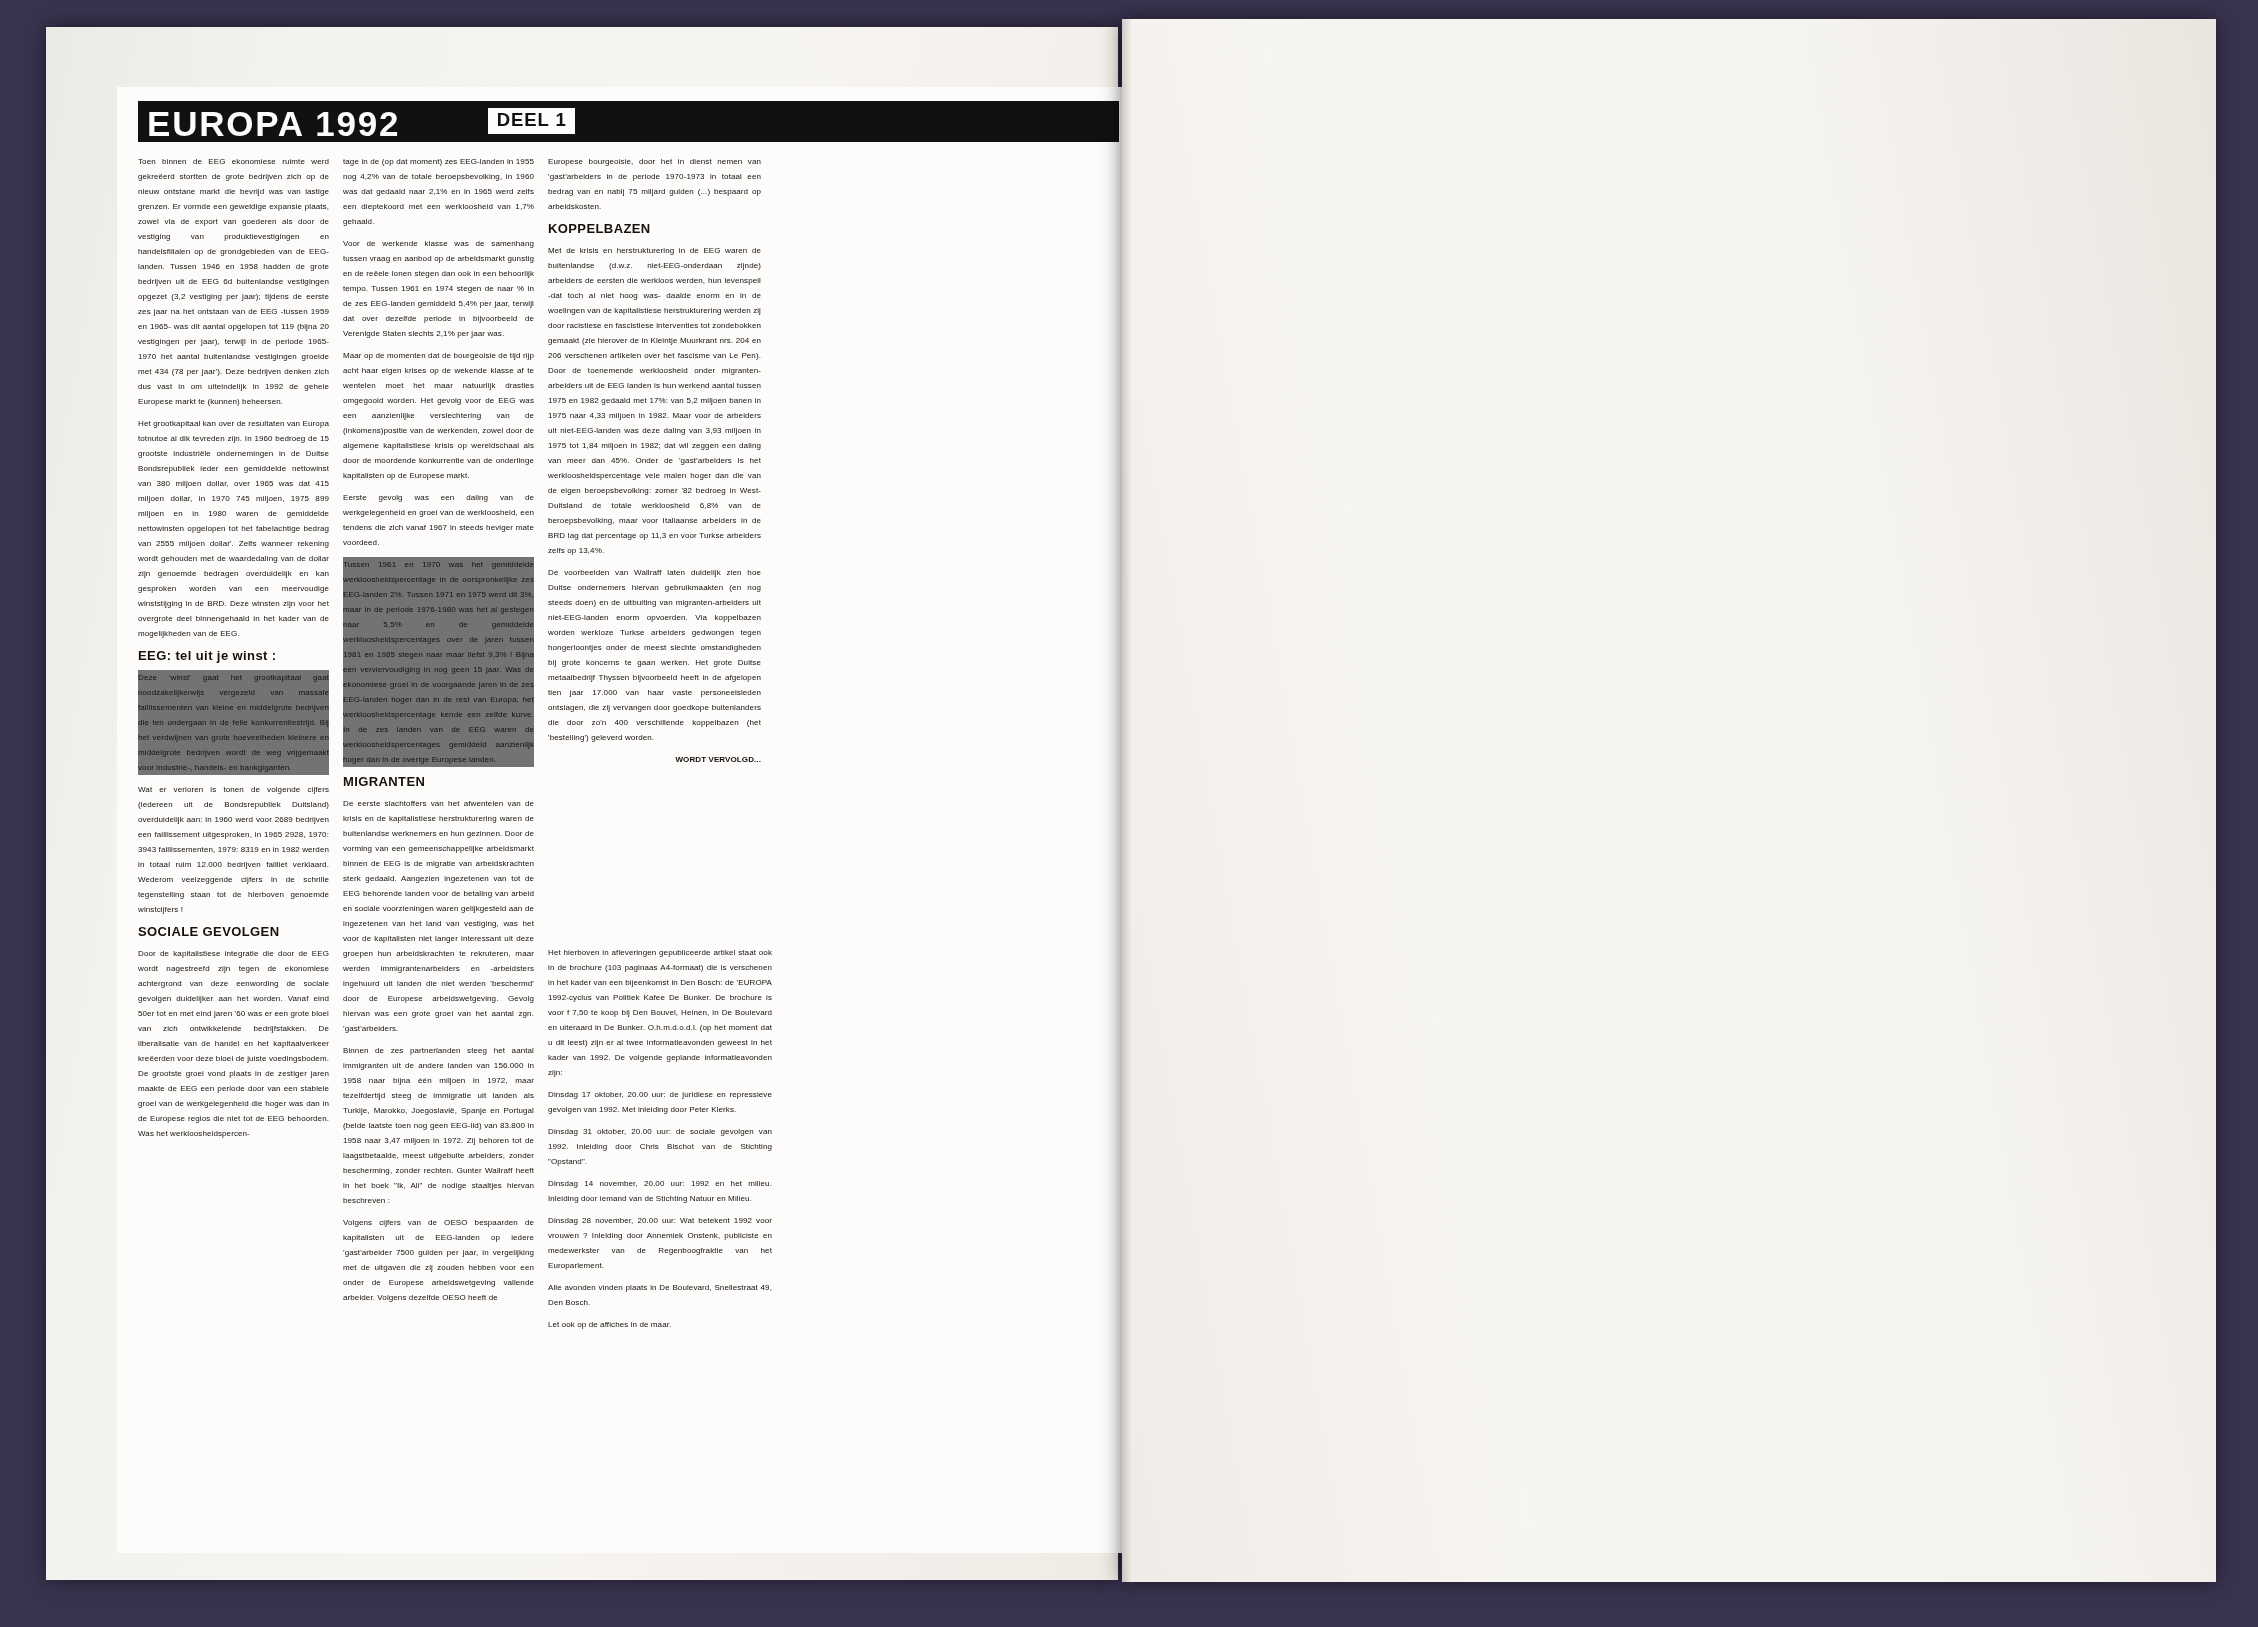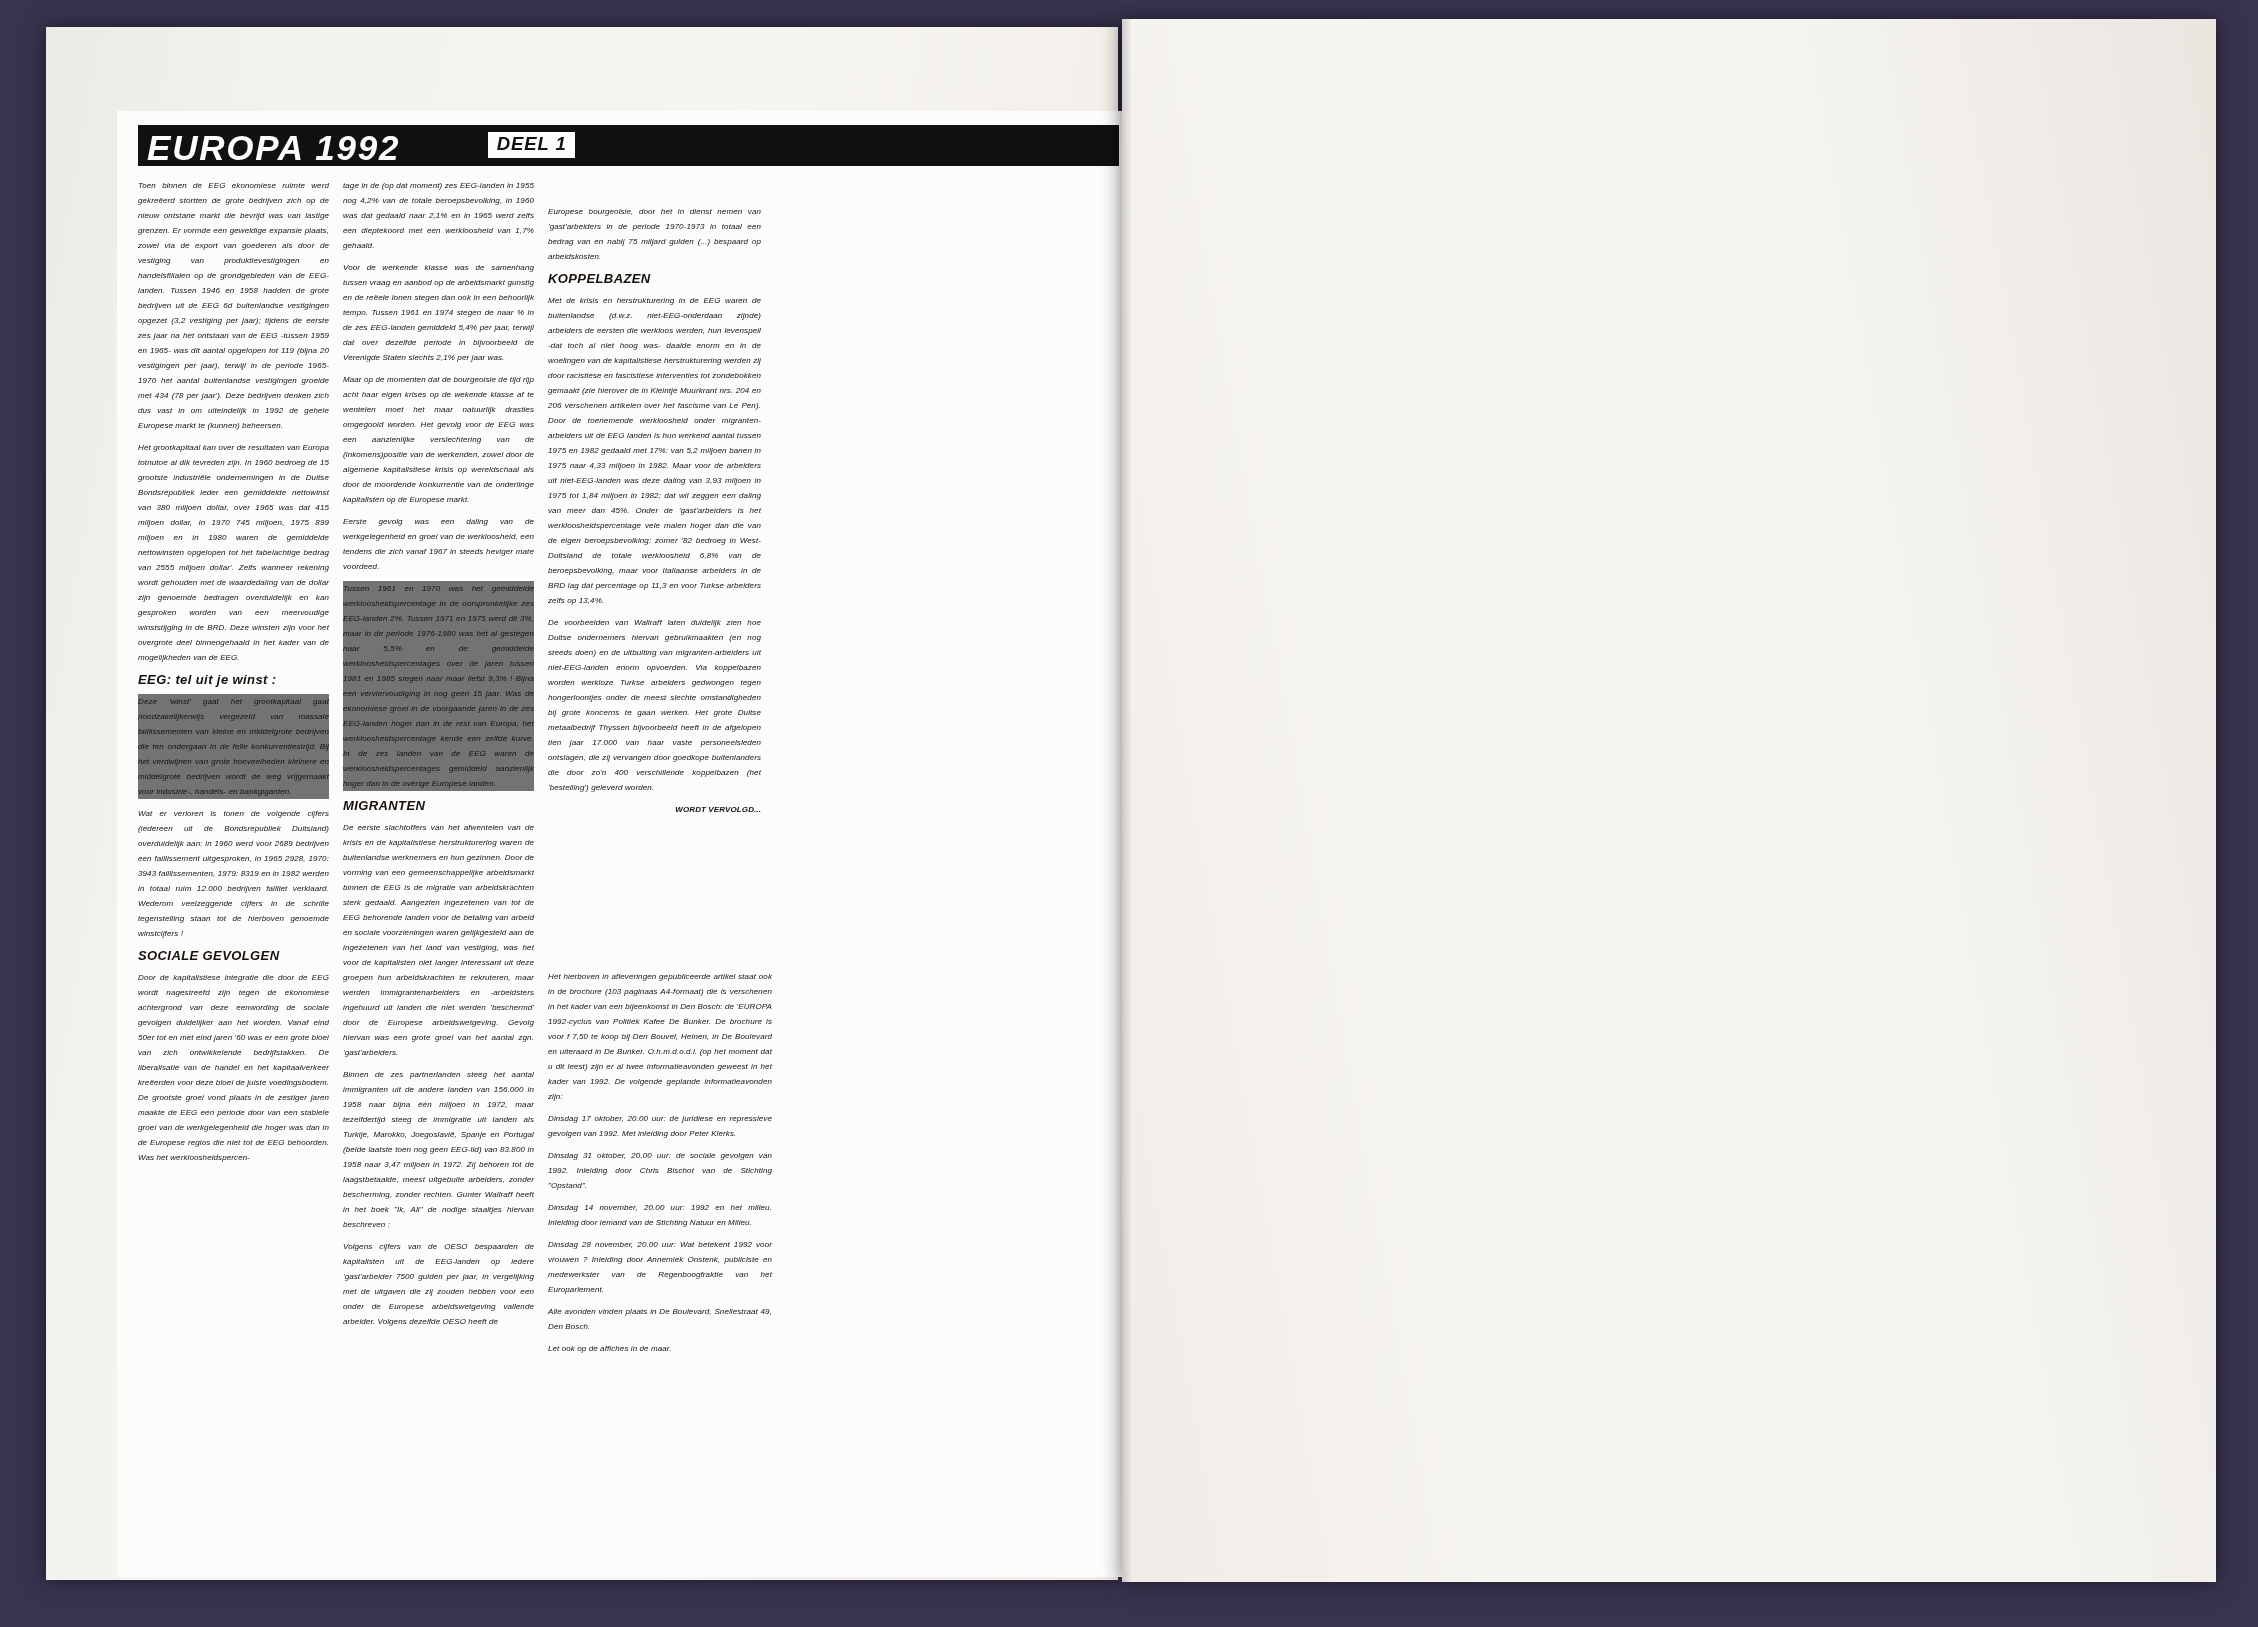--- a/index.html
+++ b/index.html
@@ -6,21 +6,21 @@
   body{width:2258px;height:1628px;font-family:"Liberation Sans",sans-serif;overflow:hidden;}
   .scan{position:absolute;inset:0;background:#3a3350;}
   
   .sheet{position:absolute;background:#f2f0ec;box-shadow:0 0 19.4px rgba(0,0,0,.55);}
   #sheet-left{left:46px;top:26.5px;width:1072px;height:1553px;
      background:linear-gradient(100deg,#eceae4 0%,#f4f2ee 18%,#f7f5f1 55%,#efece6 100%);}
   #sheet-right{left:1122px;top:19.4px;width:1094px;height:1563px;
      background:linear-gradient(80deg,#efece7 0%,#f7f5f1 30%,#f5f3ef 70%,#e9e6e0 100%);}
   .fold{position:absolute;width:8.8px;top:0;bottom:0;background:linear-gradient(90deg,rgba(0,0,0,.16),rgba(0,0,0,.02));}
   .page{position:absolute;background:#fdfcfa;}
-  #page-left{left:71px;top:84px;width:1023px;height:1466px;padding:0;font-style:italic;}
+  #page-left{left:71px;top:60px;width:1023px;height:1466px;padding:0;}
   
   .col{position:absolute;box-sizing:border-box;}
   .body{font-size:8px;line-height:15px;text-align:justify;color:#14110f;
         font-family:"Liberation Sans",sans-serif;letter-spacing:0.1px;}
   .body p{margin:0 0 7px 0;}
   .sub{font-size:13px;font-weight:bold;margin:8px 0 3.5px 0;letter-spacing:0.4px;}
   
   #europa-head{position:absolute;left:21px;top:14px;width:981px;height:41px;background:#111;}
   #europa-title{position:absolute;left:30px;top:17px;font-size:35px;font-weight:bold;color:#fdfcfa;
      letter-spacing:1.8px;font-family:"Liberation Sans",sans-serif;}
@@ -59,21 +59,21 @@
       <p>Voor de werkende klasse was de samenhang tussen vraag en aanbod op de arbeidsmarkt gunstig en de reëele lonen stegen dan ook in een behoorlijk tempo. Tussen 1961 en 1974 stegen de naar % in de zes EEG-landen gemiddeld 5,4% per jaar, terwijl dat over dezelfde periode in bijvoorbeeld de Verenigde Staten slechts 2,1% per jaar was.</p>
       <p>Maar op de momenten dat de bourgeoisie de tijd rijp acht haar eigen krises op de wekende klasse af te wentelen moet het maar natuurlijk drasties omgegooid worden. Het gevolg voor de EEG was een aanzienlijke verslechtering van de (inkomens)positie van de werkenden, zowel door de algemene kapitalistiese krisis op wereldschaal als door de moordende konkurrentie van de onderlinge kapitalisten op de Europese markt.</p>
       <p>Eerste gevolg was een daling van de werkgelegenheid en groei van de werkloosheid, een tendens die zich vanaf 1967 in steeds heviger mate voordeed.</p>
       <p class="highlight">Tussen 1961 en 1970 was het gemiddelde werkloosheidspercentage in de oorspronkelijke zes EEG-landen 2%. Tussen 1971 en 1975 werd dit 3%, maar in de periode 1976-1980 was het al gestegen naar 5,5% en de gemiddelde werkloosheidspercentages over de jaren tussen 1981 en 1985 stegen naar maar liefst 9,3% ! Bijna een verviervoudiging in nog geen 15 jaar. Was de ekonomiese groei in de voorgaande jaren in de zes EEG-landen hoger dan in de rest van Europa; het werkloosheidspercentage kende een zelfde kurve. In de zes landen van de EEG waren de werkloosheidspercentages gemiddeld aanzienlijk hoger dan in de overige Europese landen.</p>
       <p class="sub">MIGRANTEN</p>
       <p>De eerste slachtoffers van het afwentelen van de krisis en de kapitalistiese herstrukturering waren de buitenlandse werknemers en hun gezinnen. Door de vorming van een gemeenschappelijke arbeidsmarkt binnen de EEG is de migratie van arbeidskrachten sterk gedaald. Aangezien ingezetenen van tot de EEG behorende landen voor de betaling van arbeid en sociale voorzieningen waren gelijkgesteld aan de ingezetenen van het land van vestiging, was het voor de kapitalisten niet langer interessant uit deze groepen hun arbeidskrachten te rekruteren, maar werden immigrantenarbeiders en -arbeidsters ingehuurd uit landen die niet werden 'beschermd' door de Europese arbeidswetgeving. Gevolg hiervan was een grote groei van het aantal zgn. 'gast'arbeiders.</p>
       <p>Binnen de zes partnerlanden steeg het aantal immigranten uit de andere landen van 156.000 in 1958 naar bijna één miljoen in 1972, maar tezelfdertijd steeg de immigratie uit landen als Turkije, Marokko, Joegoslavië, Spanje en Portugal (belde laatste toen nog geen EEG-lid) van 83.800 in 1958 naar 3,47 miljoen in 1972. Zij behoren tot de laagstbetaalde, meest uitgebuite arbeiders, zonder bescherming, zonder rechten. Gunter Wallraff heeft in het boek "Ik, Ali" de nodige staaltjes hiervan beschreven :</p>
       <p>Volgens cijfers van de OESO bespaarden de kapitalisten uit de EEG-landen op iedere 'gast'arbeider 7500 gulden per jaar, in vergelijking met de uitgaven die zij zouden hebben voor een onder de Europese arbeidswetgeving vallende arbeider. Volgens dezelfde OESO heeft de</p>
     </div>
 
-    <div class="col body" style="left:431px;top:67px;width:213px;margin-top:26px;">
+    <div class="col body" style="left:431px;top:67px;width:213px;">
       <p>Europese bourgeoisie, door het in dienst nemen van 'gast'arbeiders in de periode 1970-1973 in totaal een bedrag van en nabij 75 miljard gulden (...) bespaard op arbeidskosten.</p>
       <p class="sub">KOPPELBAZEN</p>
       <p>Met de krisis en herstrukturering in de EEG waren de buitenlandse (d.w.z. niet-EEG-onderdaan zijnde) arbeiders de eersten die werkloos werden, hun levenspeil -dat toch al niet hoog was- daalde enorm en in de woelingen van de kapitalistiese herstrukturering werden zij door racistiese en fascistiese interventies tot zondebokken gemaakt (zie hierover de in Kleintje Muurkrant nrs. 204 en 206 verschenen artikelen over het fascisme van Le Pen). Door de toenemende werkloosheid onder migranten-arbeiders uit de EEG landen is hun werkend aantal tussen 1975 en 1982 gedaald met 17%: van 5,2 miljoen banen in 1975 naar 4,33 miljoen in 1982. Maar voor de arbeiders uit niet-EEG-landen was deze daling van 3,93 miljoen in 1975 tot 1,84 miljoen in 1982; dat wil zeggen een daling van meer dan 45%. Onder de 'gast'arbeiders is het werkloosheidspercentage vele malen hoger dan die van de eigen beroepsbevolking: zomer '82 bedroeg in West-Duitsland de totale werkloosheid 6,8% van de beroepsbevolking, maar voor Italiaanse arbeiders in de BRD lag dat percentage op 11,3 en voor Turkse arbeiders zelfs op 13,4%.</p>
       <p>De voorbeelden van Wallraff laten duidelijk zien hoe Duitse ondernemers hiervan gebruikmaakten (en nog steeds doen) en de uitbuiting van migranten-arbeiders uit niet-EEG-landen enorm opvoerden. Via koppelbazen worden werkloze Turkse arbeiders gedwongen tegen hongerloontjes onder de meest slechte omstandigheden bij grote koncerns te gaan werken. Het grote Duitse metaalbedrijf Thyssen bijvoorbeeld heeft in de afgelopen tien jaar 17.000 van haar vaste personeelsleden ontslagen, die zij vervangen door goedkope buitenlanders die door zo'n 400 verschillende koppelbazen (het 'bestelling') geleverd worden.</p>
       <p style="text-align:right;font-weight:bold;">WORDT VERVOLGD...</p>
     </div>
 
 
     <div class="col body" style="left:431px;top:858px;width:224px;">
       <p>Het hierboven in afleveringen gepubliceerde artikel staat ook in de brochure (103 paginaas A4-formaat) die is verschenen in het kader van een bijeenkomst in Den Bosch: de 'EUROPA 1992-cyclus van Politiek Kafee De Bunker. De brochure is voor f 7,50 te koop bij Den Bouvel, Heinen, in De Boulevard en uiteraard in De Bunker. O.h.m.d.o.d.l. (op het moment dat u dit leest) zijn er al twee informatieavonden geweest in het kader van 1992. De volgende geplande informatieavonden zijn:</p>

